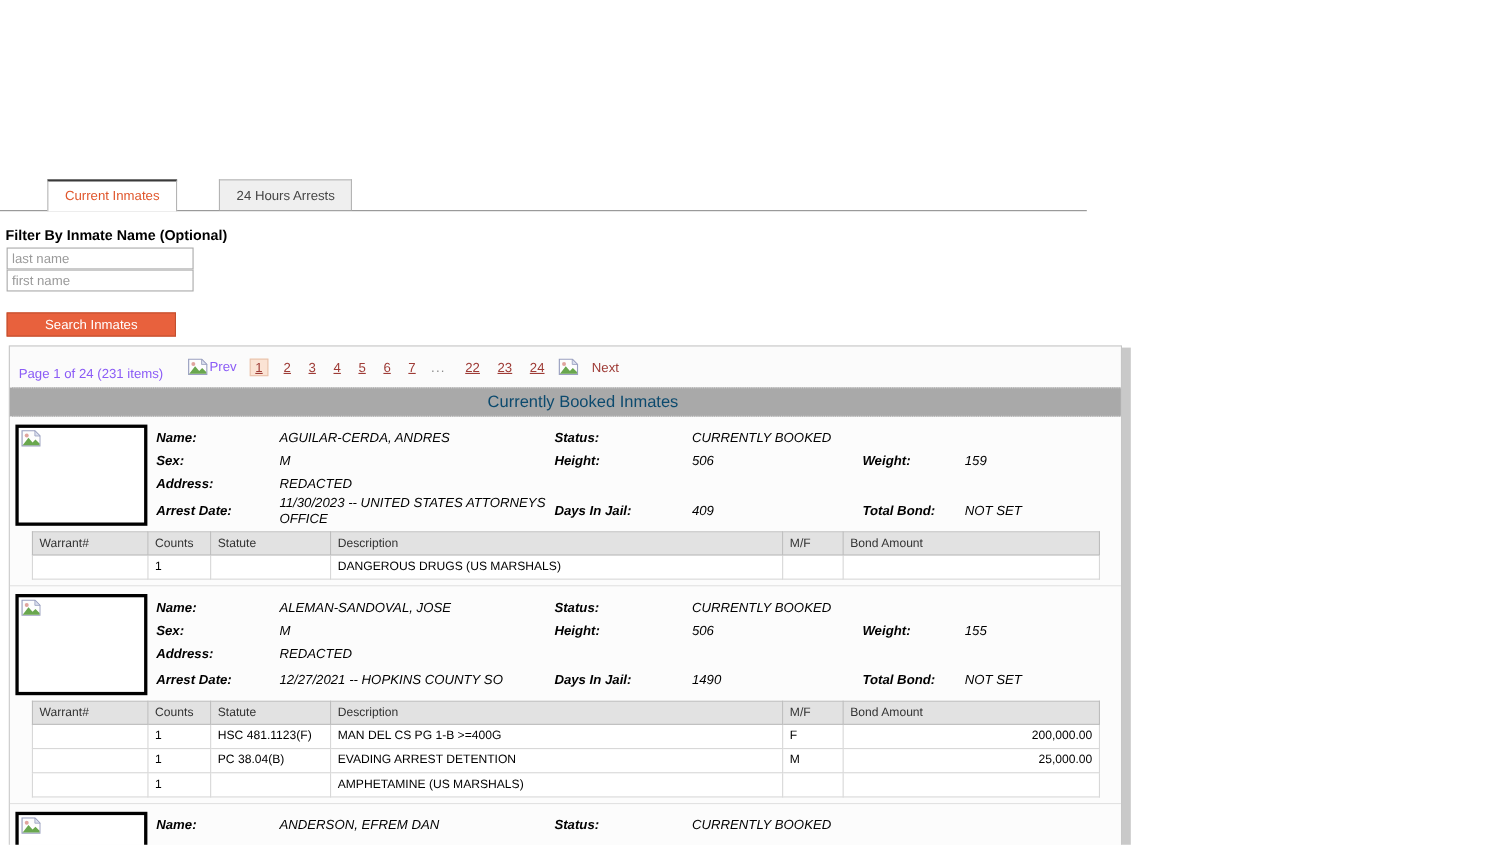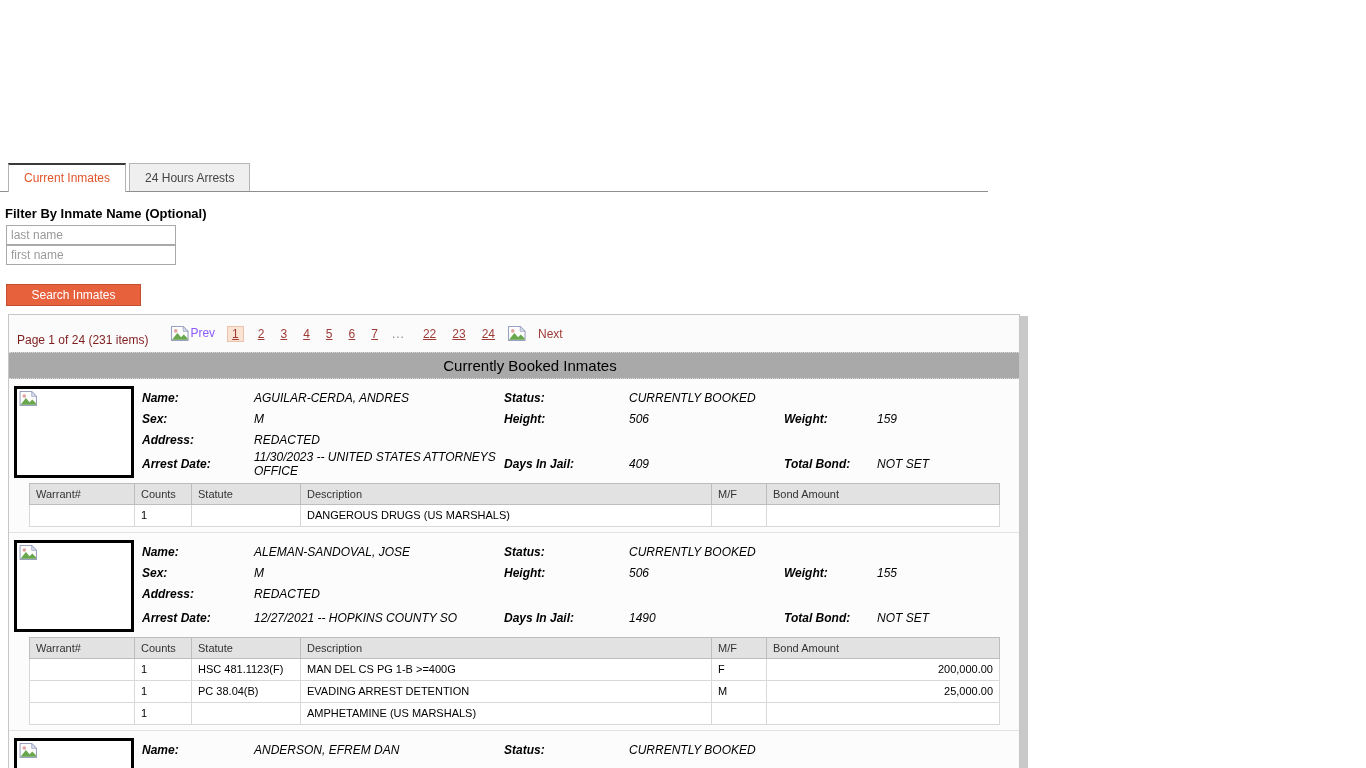--- a/index.html
+++ b/index.html
@@ -1,41 +1,41 @@
 <!DOCTYPE html>
 <html style="--accent: #e8613d; --accent_border: #c14f2e; --tab_active_text: #e0562c; --link: #9e3b36; --current_page_bg: #fbe3d4; --current_page_border: #e9c3ad; --header_bar_bg: #a9a9a9;"><head>
 <meta charset="utf-8">
 <style>
   html,body{margin:0;padding:0;width:1366px;height:768px;overflow:hidden;background:#fff;
     font-family:"Liberation Sans","DejaVu Sans",sans-serif;font-size:12px;color:#000;}
   .tabstrip{margin-top:163px;width:980px;border-bottom:1px solid #8f8f8f;display:flex;gap:3px;padding-left:8px;}
   .tab{box-sizing:border-box;height:28px;padding:7px 15px 0 15px;background:#efefef;border:1px solid #b4b4b4;
-    border-bottom:none;color:#454545;font-size:12px;cursor:pointer;white-space:nowrap;}
+    border-bottom:none;color:#454545;font-size:12px;cursor:pointer;white-space:nowrap;margin-left:35px;}
   .tab.active{background:#fff;color:var(--tab_active_text,#e0562c);border-top:2px solid #3a3a3a;
     padding-top:6px;margin-bottom:-1px;height:29px;}
   .filter-label{margin:14px 0 4px 5px;font-size:13px;font-weight:bold;}
   .filter-input{display:block;margin-left:6px;width:160px;padding:2px 4px;border:1px solid #a9a9a9;
     font-size:12px;color:#333;font-family:inherit;}
   .filter-input::placeholder{color:#9a9a9a;}
-  .search-btn{display:block;margin:19px 0 0 6px;width:135px;height:22px;background:var(--accent,#e8613d);
+  .search-btn{display:block;margin:19px 0 0 6px;width:154px;height:22px;background:var(--accent,#e8613d);
     border:1px solid var(--accent_border,#c14f2e);color:#fff;font-size:12px;font-family:inherit;cursor:pointer;}
   .panel{position:relative;margin:8px 0 0 8px;width:1010px;border:1px solid #c6c6c6;background:#fbfbfb;
     box-shadow:8px 2px 0 #c9c9c9;}
   .pager{display:flex;align-items:center;padding:6px 8px 5px 8px;color:#4a4a4a;font-size:12px;}
-  .pager-summary{margin-right:22px;color:#7f1d1d;margin-top:12px;}
+  .pager-summary{margin-right:22px;color:#8b5cf6;margin-top:12px;}
   .pager-prev{display:inline-flex;align-items:flex-start;color:#8b5cf6;margin-right:6px;cursor:default;}
   .pager-prev svg,.pager-next svg{margin-right:1px;}
   .pager-next{display:inline-flex;align-items:center;color:var(--link,#9e3b36);margin-left:4px;cursor:pointer;}
   .pager-next .nx{padding-left:11px;}
   .pg-num{color:var(--link,#9e3b36);text-decoration:underline;margin:0 8px;cursor:pointer;}
   .pg-num.current{background:var(--current_page_bg,#fbe3d4);border:1px solid var(--current_page_border,#e9c3ad);
     padding:0 4px;margin:0 6px;}
   .pg-dots{color:#8a8a8a;margin:0 10px 0 6px;letter-spacing:1px;}
   .title-bar{height:25px;line-height:25px;text-align:center;background:var(--header_bar_bg,#a9a9a9);
-    color:#000000;font-size:15px;border-top:1px dotted #d9d9d9;border-bottom:1px dotted #d9d9d9;padding-left:32px;}
+    color:#0c4a6e;font-size:15px;border-top:1px dotted #d9d9d9;border-bottom:1px dotted #d9d9d9;padding-left:32px;}
   .record{padding:5px 5px 5px 5px;background:#fcfcfc;}
   .record + .record{border-top:1px solid #e2e2e2;}
   .record-top{display:flex;align-items:flex-start;}
   .photo{width:114px;height:86px;border:3px solid #000;background:#fff;margin:2px 8px 0 0;flex:0 0 auto;}
   .photo svg{margin:2px 0 0 2px;}
   .details{flex:1 1 auto;padding-top:3px;min-width:0;font-style:italic;}
   .drow{display:grid;grid-template-columns:112px 250px 125px 155px 93px auto;align-items:center;min-height:21px;}
   .drow.tall{min-height:28px;}
   .lbl{font-weight:bold;white-space:nowrap;}
   .lbl.r{text-align:left;padding-right:13px;}

